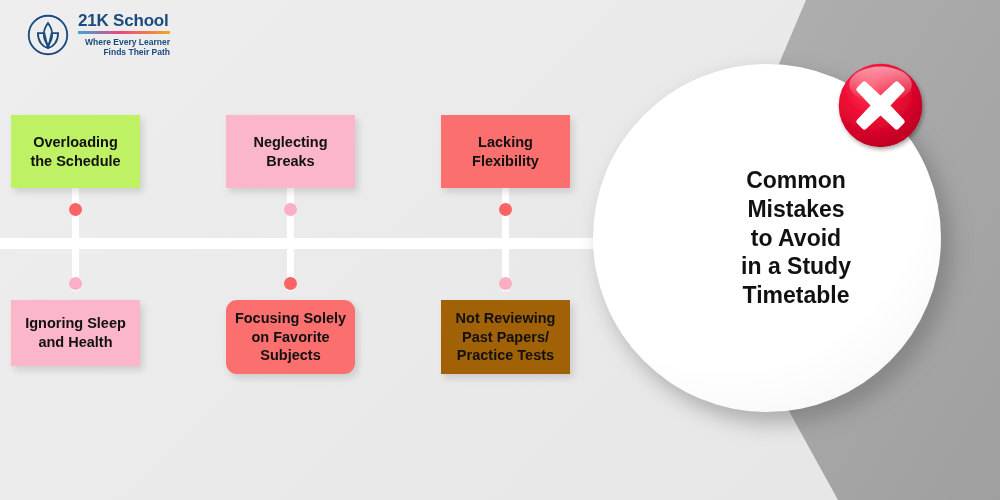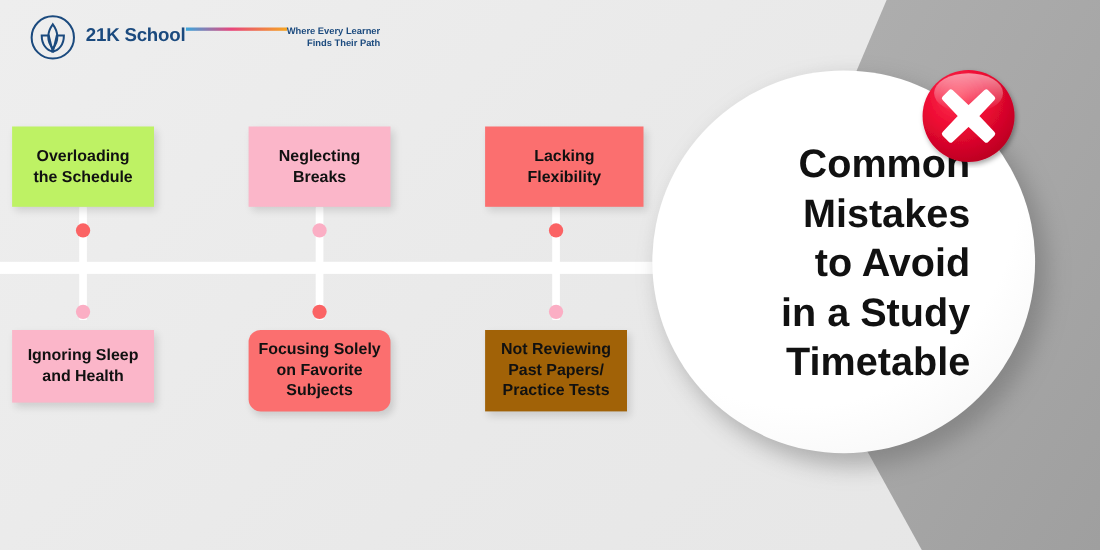--- a/index.html
+++ b/index.html
@@ -33,21 +33,21 @@
   
   .logo {
     position: absolute;
     left: 26px;
     top: 12px;
     display: flex;
     align-items: center;
     gap: 8px;
   }
   .logo-mark { width: 44px; height: 44px; flex: none; }
-  .logo-text { display: flex; flex-direction: row; line-height: 1; }
+  .logo-text { display: flex; flex-direction: column; line-height: 1; }
   .logo-name {
     font-size: 17px;
     font-weight: bold;
     color: #1b4a7e;
     letter-spacing: -0.2px;
   }
   .logo-rule {
     height: 2.5px;
     width: 92px;
     margin: 2px 0 3px 0;
@@ -123,25 +123,25 @@
     top: 64px;
     width: 348px;
     height: 348px;
     border-radius: 50%;
     background: radial-gradient(circle at 38% 30%, #ffffff 0%, #ffffff 62%, #f7f7f7 84%, #ededed 100%);
     display: flex;
     align-items: center;
     justify-content: center;
   }
   .hero-title {
-    font-size: 36px;
+    font-size: 23px;
     font-weight: bold;
     color: #111111;
     line-height: 1.25;
-    text-align: right;
+    text-align: center;
     white-space: pre-line;
     margin-left: 58px;
   }
 
   
   .x-badge {
     position: absolute;
     left: 833px;
     top: 58px;
     width: 95px;
@@ -187,21 +187,21 @@
       <div class="stem up" style="left: 72px;"></div>
       <div class="dot top" style="left: 69px; background: rgb(251, 99, 100);"></div>
       <div class="box" style="left: 11px; top: 115px; width: 129px; height: 73px; background: #bef264;">Overloading
 the Schedule</div>
       <div class="stem up" style="left: 287px;"></div>
       <div class="dot top" style="left: 284px; background: rgb(251, 174, 196);"></div>
       <div class="box" style="left: 226px; top: 115px; width: 129px; height: 73px; background: rgb(251, 182, 201);">Neglecting
 Breaks</div>
       <div class="stem up" style="left: 502px;"></div>
       <div class="dot top" style="left: 499px; background: rgb(251, 99, 100);"></div>
-      <div class="box" style="left: 441px; top: 115px; width: 144px; height: 73px; background: rgb(251, 111, 111);">Lacking
+      <div class="box" style="left: 441px; top: 115px; width: 129px; height: 73px; background: rgb(251, 111, 111);">Lacking
 Flexibility</div>
       <div class="stem down" style="left: 72px;"></div>
       <div class="dot bot" style="left: 69px; background: rgb(251, 174, 196);"></div>
       <div class="box" style="left: 11px; top: 300px; width: 129px; height: 66px; background: rgb(251, 182, 201);">Ignoring Sleep
 and Health</div>
       <div class="stem down" style="left: 287px;"></div>
       <div class="dot bot" style="left: 284px; background: rgb(251, 99, 100);"></div>
       <div class="box" style="left: 226px; top: 300px; width: 129px; height: 74px; background: rgb(251, 111, 111); border-radius: 11px;">Focusing Solely
 on Favorite
 Subjects</div>

